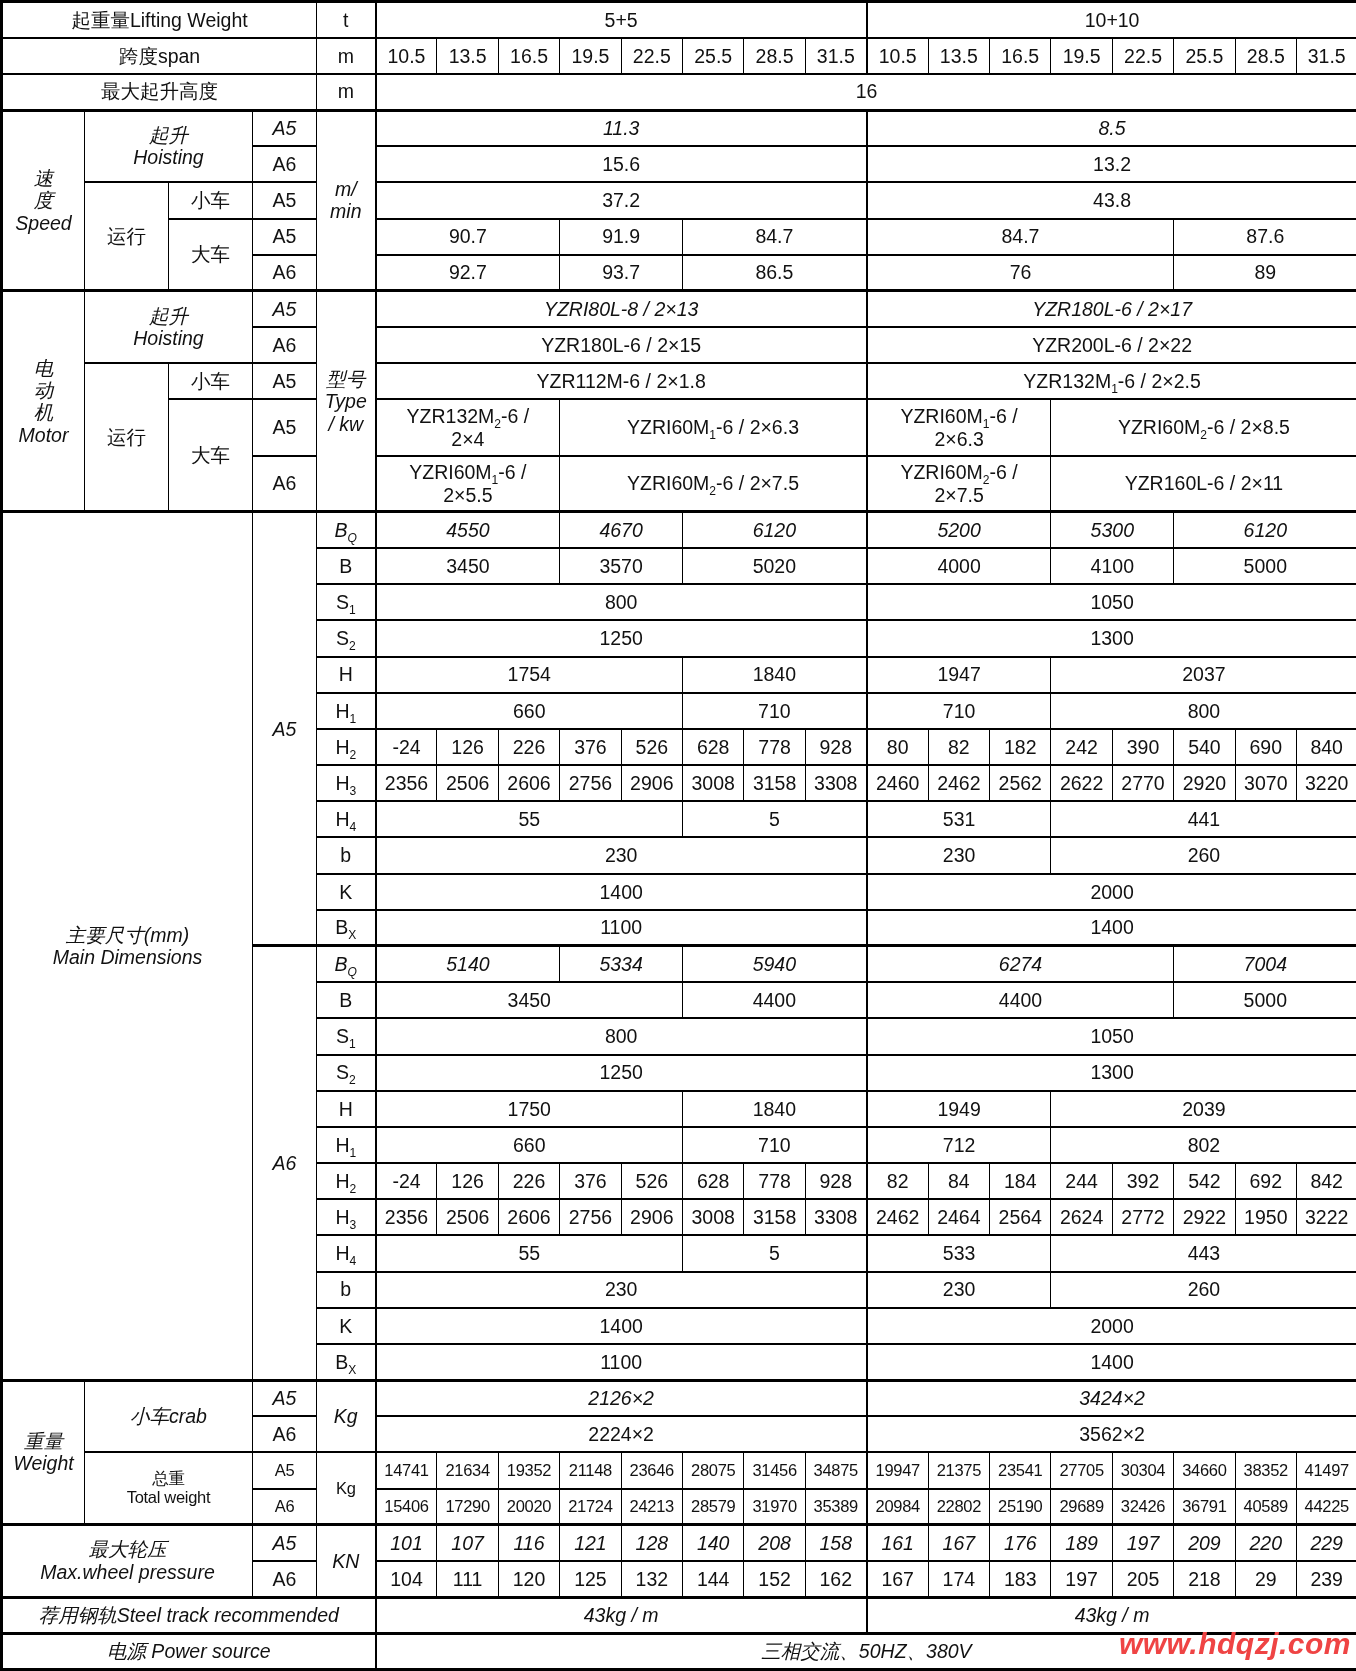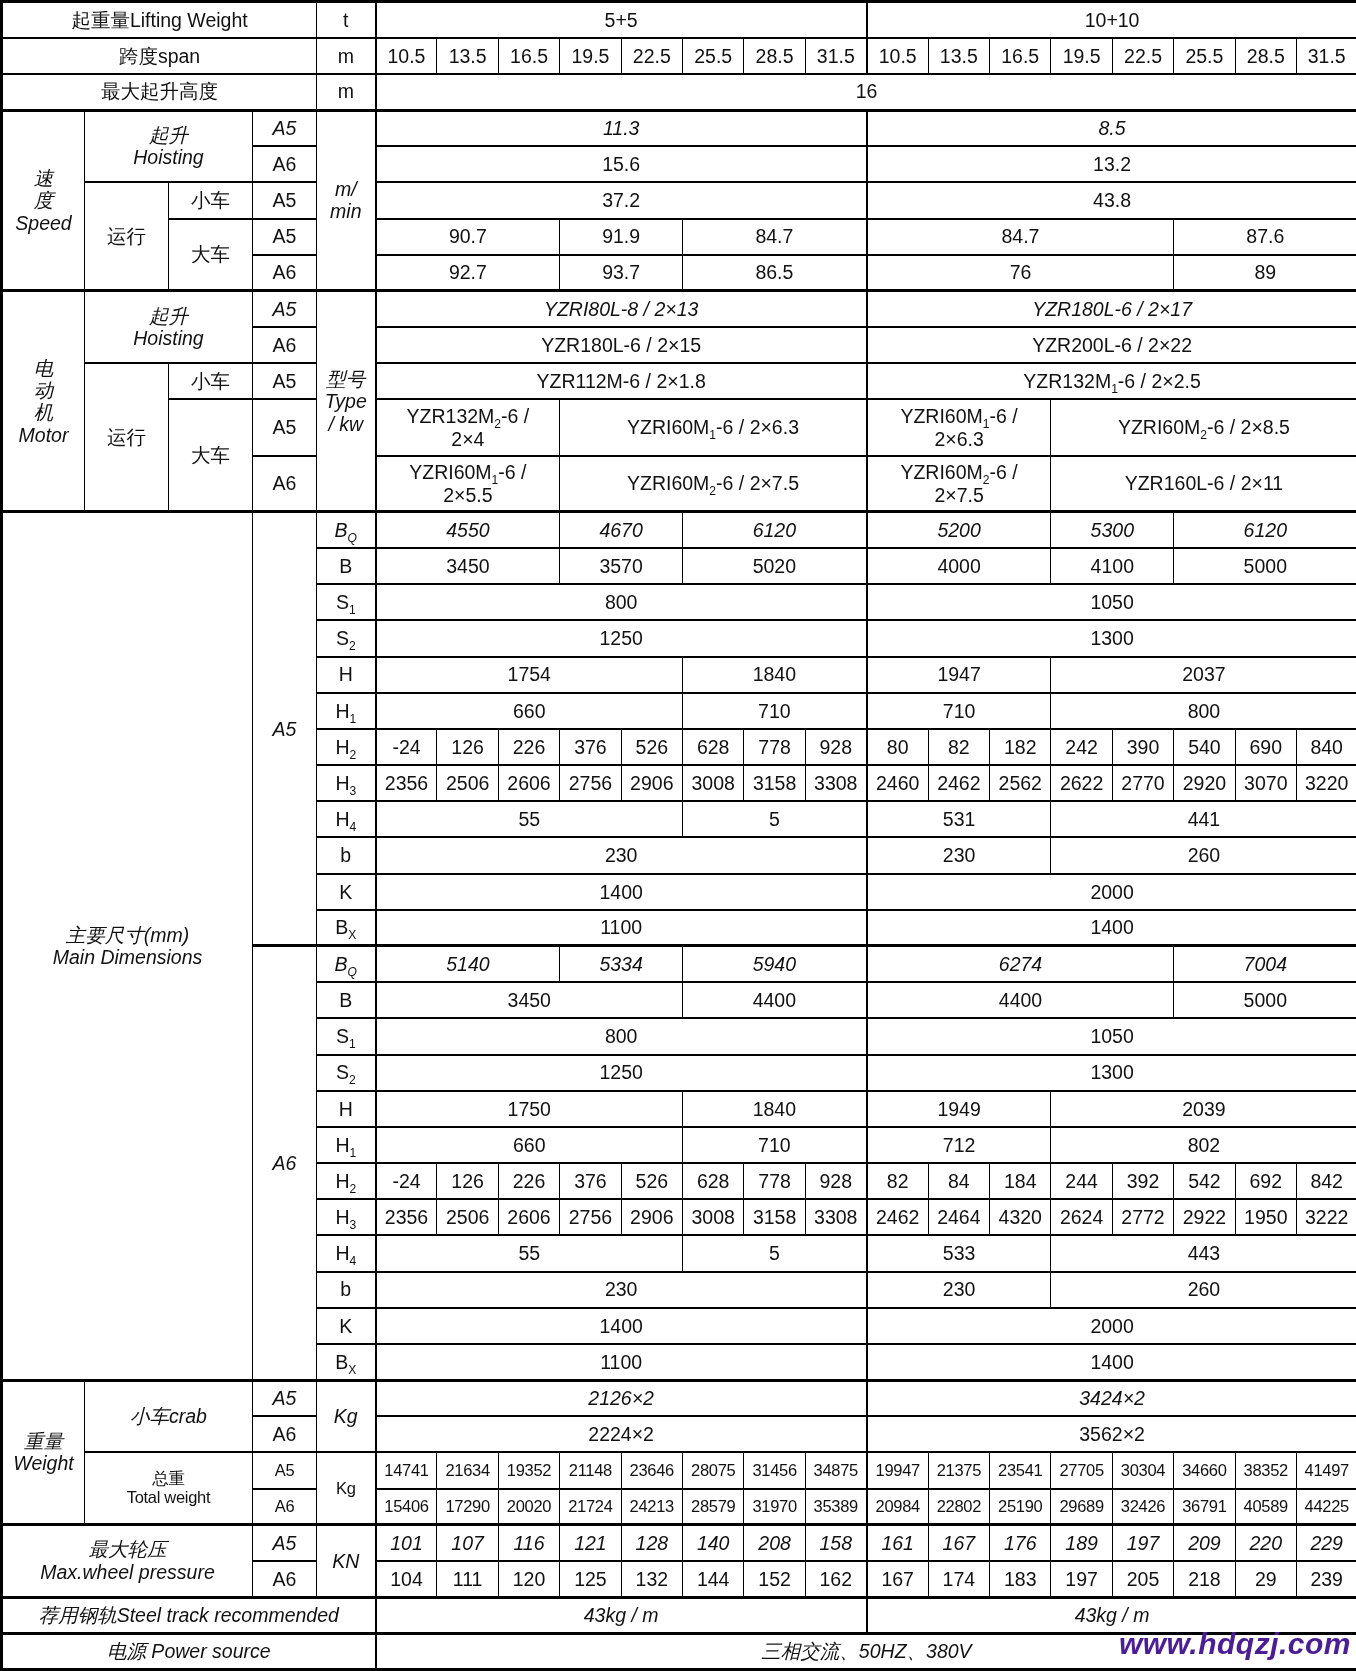--- a/index.html
+++ b/index.html
@@ -331,21 +331,21 @@
         <td class="vsep">2356</td>
         <td>2506</td>
         <td>2606</td>
         <td>2756</td>
         <td>2906</td>
         <td>3008</td>
         <td>3158</td>
         <td>3308</td>
         <td class="vsep">2462</td>
         <td>2464</td>
-        <td>4320</td>
+        <td>2564</td>
         <td>2624</td>
         <td>2772</td>
         <td>2922</td>
         <td>1950</td>
         <td>3222</td>
       </tr>
       <tr>
         <td>H<sub>4</sub></td>
         <td colspan="5" class="vsep">55</td>
         <td colspan="3">5</td>
@@ -466,13 +466,13 @@
         <td colspan="8" class="vsep">43kg / m</td>
         <td colspan="8" class="vsep">43kg / m</td>
       </tr>
       <tr class="hsep">
         <td colspan="5">电源 Power source</td>
         <td colspan="16" class="vsep">三相交流、50HZ、380V</td>
       </tr>
     </tbody>
 </table>
 
-<div class="watermark" style="color: #4c1d95;">www.hdqzj.com</div>
+<div class="watermark" style="color: #ef4444;">www.hdqzj.com</div>
 
 </body></html>

